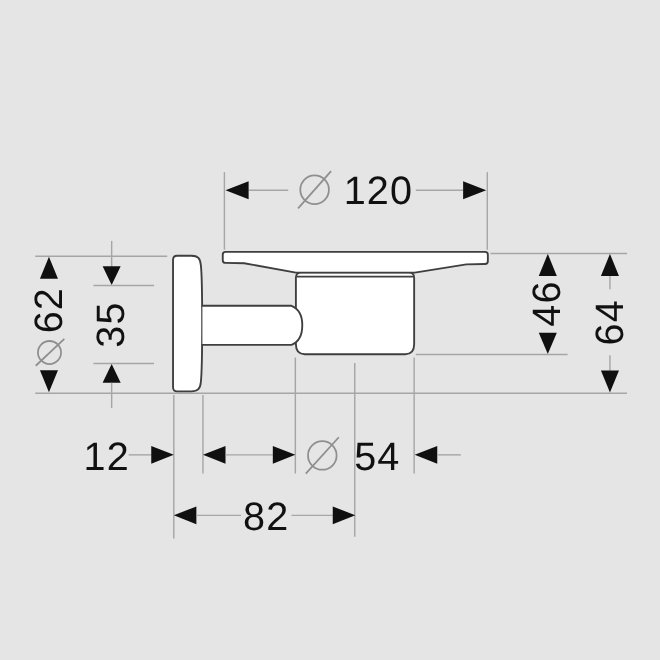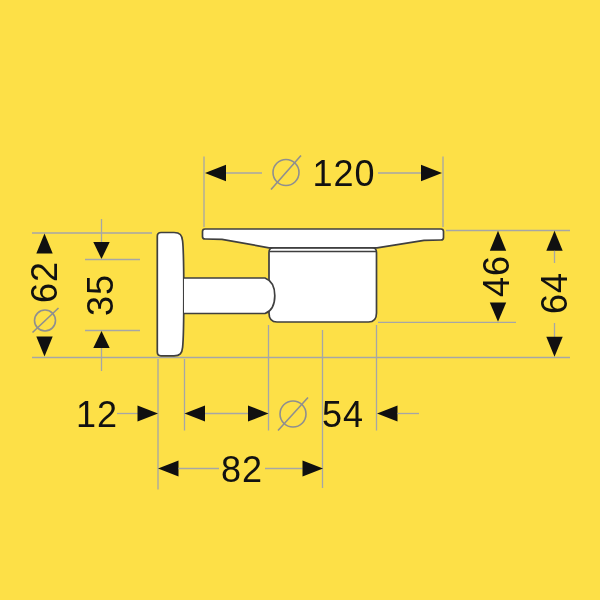--- a/index.html
+++ b/index.html
@@ -1,16 +1,16 @@
 <!DOCTYPE html>
 <html><head>
 <meta charset="utf-8">
 <style>
   html,body{margin:0;padding:0;background:#ffffff;}
-  .stage{width:600px;height:600px;position:relative;background:#fde047;overflow:hidden;}
+  .stage{width:600px;height:600px;position:relative;background:#e5e5e5;overflow:hidden;}
   svg{display:block;}
   .obj{fill:#ffffff;stroke:#3f3f3f;stroke-width:1.7;stroke-linejoin:round;}
   .objline{fill:none;stroke:#3f3f3f;stroke-width:1.7;stroke-linejoin:round;stroke-linecap:round;}
   .dim{stroke:#a6a6a6;stroke-width:1.3;fill:none;}
   .arr{fill:#101010;stroke:none;}
   .dia{stroke:#8f8f8f;stroke-width:1.6;fill:none;}
   .lbl{font-family:"Liberation Sans",sans-serif;font-size:36px;letter-spacing:1px;fill:#111111;}
 </style>
 </head>
 <body>

